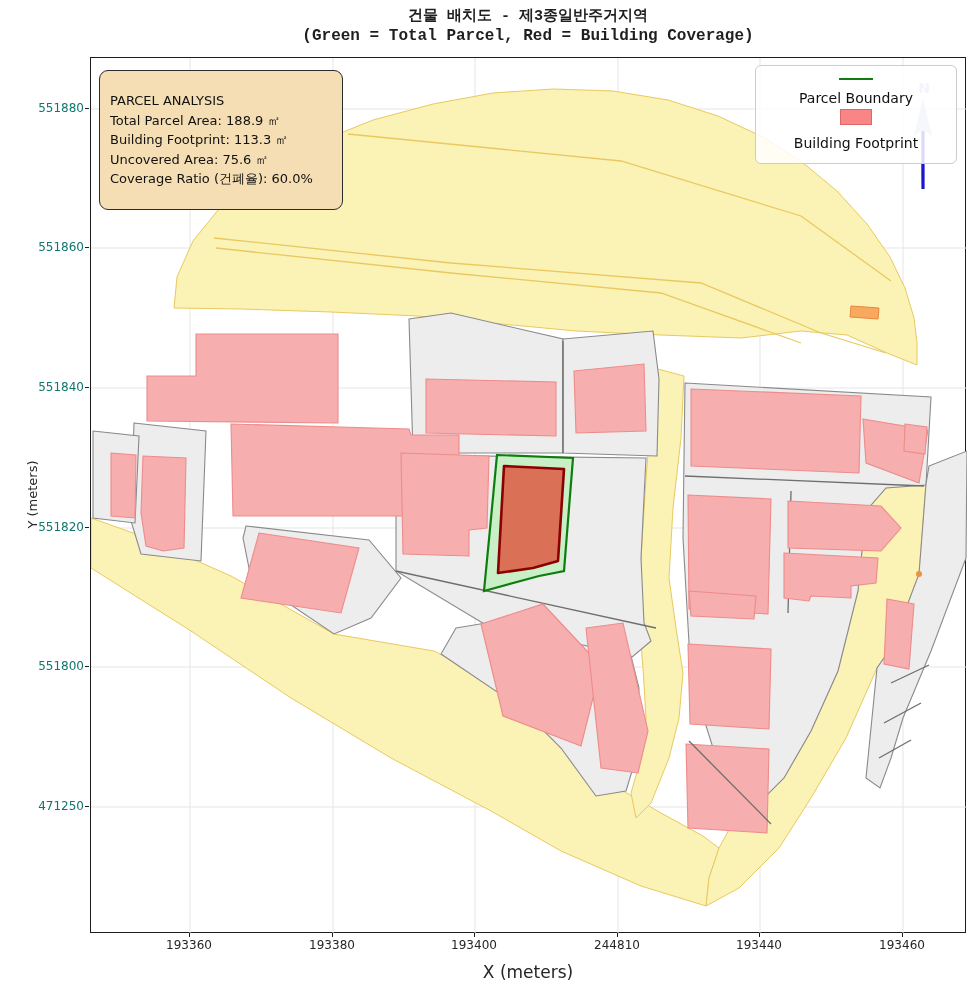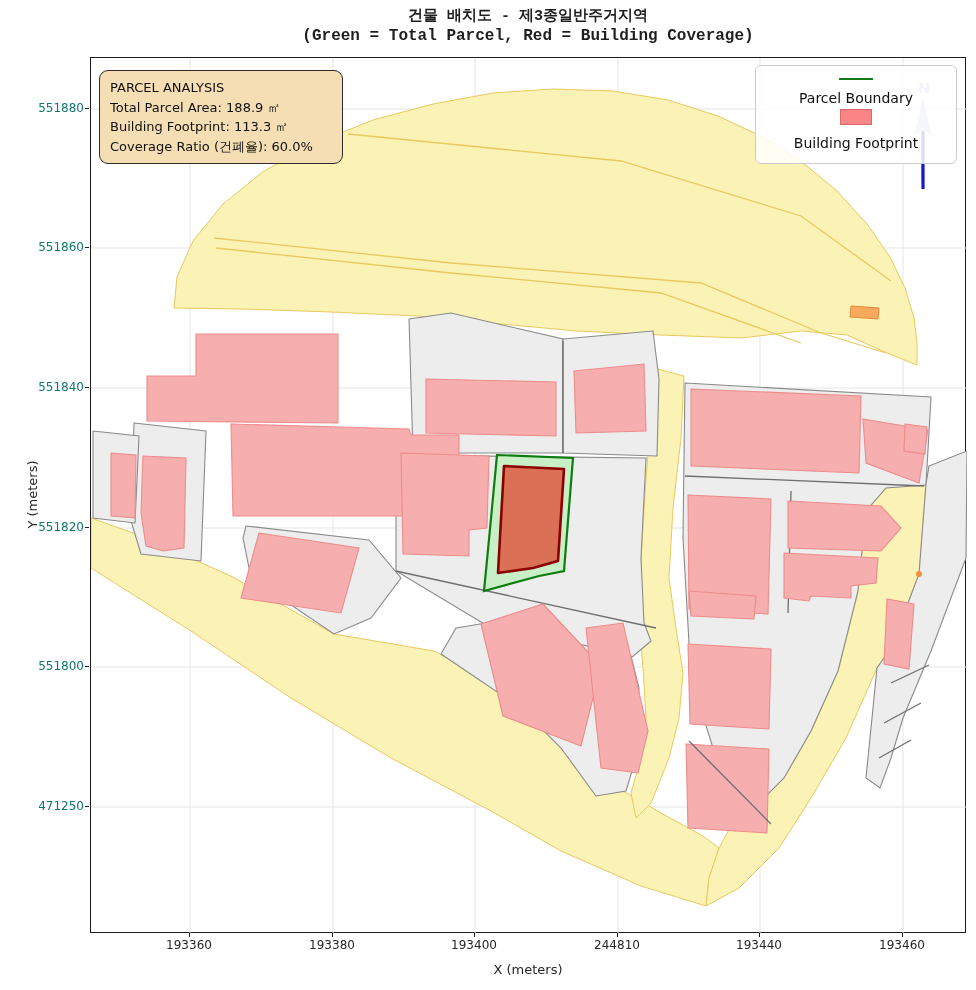--- a/index.html
+++ b/index.html
@@ -20,26 +20,26 @@
   .green-parcel{fill:#C8EFC6;stroke:#0F7C10;stroke-width:2.2;}
   .red-building{fill:#DA7157;stroke:#8B0000;stroke-width:2.6;stroke-linejoin:round;}
   .orange-building{fill:#F8A95E;stroke:#E8873B;stroke-width:1;}
   .north-line{stroke:#1717CE;stroke-width:3.2;}
   .north-head{fill:#98A2EA;opacity:.6;}
   .grid-line{stroke:#E5E5E5;stroke-width:1;}
   
   .x-tick-label{position:absolute;top:938px;width:70px;margin-left:-35px;text-align:center;font-size:12px;color:#262626;}
   .y-tick-label{position:absolute;right:892px;width:70px;height:14px;text-align:right;font-size:12px;color:#0f766e;}
   .tick-mark{position:absolute;background:#1c1c1c;}
-  #x-axis-label{position:absolute;left:90px;width:876px;top:962px;text-align:center;font-size:13px;color:#262626;}
+  #x-axis-label{position:absolute;left:90px;width:876px;top:962px;text-align:center;font-size:17px;color:#262626;}
   #y-axis-label{position:absolute;left:-28px;top:487px;width:120px;text-align:center;font-size:13px;color:#262626;
                 transform:rotate(-90deg);transform-origin:center;}
   
   #info-box{position:absolute;left:8px;top:12px;width:222px;background:#F5DEB3;border:1.6px solid #2b2b2b;
-            border-radius:9px;padding:7px 10px;font-size:13px;line-height:1.5;color:#111;}
+            border-radius:9px;padding:20px 10px;font-size:13px;line-height:1.5;color:#111;}
   
   #legend{position:absolute;left:664px;top:7px;width:178px;background:rgba(255,255,255,0.85);
           border:1px solid #cccccc;border-radius:6px;padding:9px 11px;font-size:14px;color:#111;}
   .legend-row{display:flex;align-items:center;gap:10px;margin:3px 0;flex-direction:column;}
   .legend-line-sample{width:34px;border-top:2.2px solid #127A12;height:0;}
   .legend-patch-sample{width:30px;height:14px;background:#F98585;border:1.4px solid #DD6666;}
   .north-n-text{position:absolute;left:824px;top:22px;width:18px;text-align:center;
                 font-size:14px;font-weight:bold;color:#98A2EA;opacity:.8;}
 </style>
 </head>
@@ -115,20 +115,21 @@
         <polygon points="406,397 482,400 473,513 448,518 393,533 399,471" class="green-parcel"></polygon>
         <polygon points="413,408 473,411 467,503 442,510 407,515" class="red-building"></polygon>
         <polygon points="832,40 823,78 830,73 830,128 834,73 841,78" class="north-head"></polygon>
         <polyline points="832,73 832,131" class="north-line" fill="none"></polyline>
       </svg>
 
     <div id="info-box">
       <div>PARCEL ANALYSIS</div>
       <div>Total Parcel Area: 188.9 ㎡</div>
       <div>Building Footprint: 113.3 ㎡</div>
+      <div>Uncovered Area: 75.6 ㎡</div>
       <div>Coverage Ratio (건폐율): 60.0%</div>
     </div>
 
     <div class="north-n-text">N</div>
 
     <div id="legend">
       <div class="legend-row">
         <span class="legend-line-sample"></span>
         <span>Parcel Boundary</span>
       </div>

